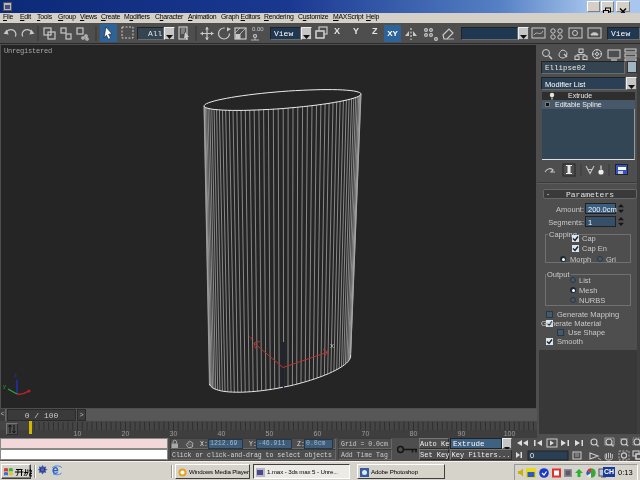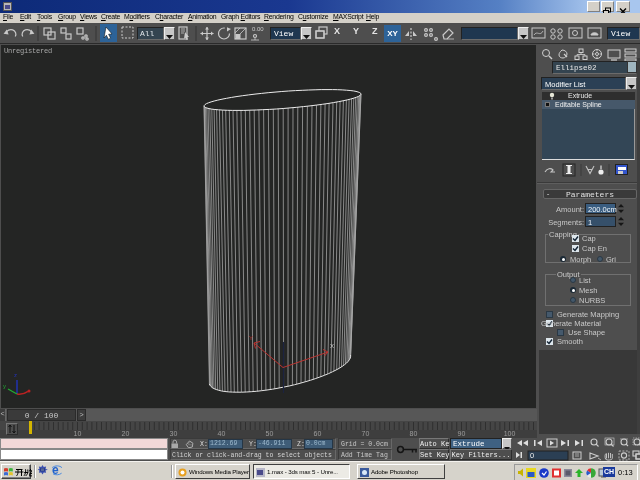--- a/index.html
+++ b/index.html
@@ -65,21 +65,21 @@
       <circle cx="87" cy="16" r="1.2"></circle>
  <line x1="96" y1="3" x2="96" y2="18" stroke="#3a3a3a"></line>
 </svg>
 
  <div class="abs" style="left:100px;top:1px;width:17px;height:18px;background:#2d6398"><svg width="17" height="18">
         <path d="M6 3l6 7-3.4.2 2 4-2.2 1-2-4L4 14z" fill="#fff" stroke="#000" stroke-width="0.5"></path>
       </svg></div>
  <div class="abs" style="left:120px;top:2px;width:15px;height:16px"><svg width="15" height="16">
         <rect x="2" y="2" width="11" height="11" fill="none" stroke="#ccc" stroke-dasharray="2 1.5"></rect>
       </svg></div>
- <div class="abs fld mono" style="left:137px;top:4px;width:27px;height:13px;font-size:8px;padding:1px 0 0 2px">All</div>
+ <div class="abs fld mono" style="left:137px;top:4px;width:27px;height:13px;font-size:8px;padding:1px 0 0 10px">All</div>
  <div class="abs" style="left:164px;top:4px;width:11px;height:13px;background:#c6c6c6;border:1px solid #555;border-top-color:#eee;border-left-color:#eee"><svg width="9" height="11">
         <path d="M1 4h7l-3.5 4z" fill="#111"></path>
       </svg></div>
  <svg class="abs" style="left:177px;top:0" width="463" height="21" fill="none" stroke="#c9c9c9" stroke-width="1.2">
 
   <rect x="2" y="4" width="8" height="12"></rect>
       <path d="M4 6h4M4 8h4M4 10h3" stroke-width="0.8"></path>
       <path d="M8 9l4 5-2 .1 1 2.4-1.4.6-1-2.4-1.6 1z" fill="#ccc" stroke="none"></path>
   <line x1="19" y1="3" x2="19" y2="18" stroke="#3a3a3a"></line>
 
@@ -187,21 +187,21 @@
       <path d="M44 7v2M40 10v-1.5h8V10" stroke-width="0.8"></path>
   <circle cx="60" cy="8" r="4.5"></circle>
       <circle cx="60" cy="8" r="1.5"></circle>
       <path d="M60 3.5v2M60 10.5v2M55.5 8h2M62.5 8h2" stroke-width="0.8"></path>
   <rect x="71" y="4" width="12" height="8"></rect>
       <path d="M74 14h6" stroke-width="1.2"></path>
   <rect x="88" y="3" width="11" height="3"></rect>
       <rect x="88" y="8" width="11" height="3"></rect>
       <rect x="88" y="13" width="11" height="2"></rect>
  </svg>
- <div class="abs fld mono" style="left:15px;top:17px;width:84px;height:13px;font-size:7.5px;padding:2px 0 0 3px;color:#e8e8e8">Ellipse02</div>
+ <div class="abs fld mono" style="left:4px;top:17px;width:84px;height:13px;font-size:7.5px;padding:2px 0 0 3px;color:#e8e8e8">Ellipse02</div>
  <div class="abs" style="left:90px;top:17px;width:10px;height:12px;background:#a0b6c0;border:1px solid #333"></div>
  <div class="abs fld" style="left:4px;top:33px;width:85px;height:13px;font-size:7.5px;padding:2px 0 0 3px;color:#fff;background:#2b4055">Modifier List</div>
  <div class="abs" style="left:89px;top:33px;width:11px;height:13px;background:#c6c6c6;border:1px solid #555;border-top-color:#eee;border-left-color:#eee"><svg width="9" height="11">
         <path d="M1 4h7l-3.5 4z" fill="#111"></path>
       </svg></div>
 
  <div class="abs" style="left:5px;top:48px;width:93px;height:68px;background:#334656;border-bottom:1px solid #ddd;border-right:1px solid #999">
    <div class="abs" style="left:0;top:0;width:93px;height:8px;background:#2e2e2e;color:#e8e8e8;font-size:7px">
         <span class="abs" style="left:26px;top:0">Extrude</span>
      <svg class="abs" style="left:6px;top:0" width="8" height="8">
@@ -262,21 +262,21 @@
           <path d="M1 3.5l2 2 3-4" stroke="#123" stroke-width="1.4" fill="none"></path>
         </svg></div>
       <div class="abs" style="left:45px;top:10px">Cap En</div>
    <div class="rdf" style="left:23px;top:22px"></div>
       <div class="abs" style="left:33px;top:21px">Morph</div>
    <div class="rd" style="left:60px;top:22px"></div>
       <div class="abs" style="left:69px;top:21px">Gri</div>
  </div>
 
  <fieldset class="abs mono" style="left:8px;top:226px;width:86px;height:36px;border:1px solid #707070;color:#c9c9c9;font-size:7.5px">
-   <legend style="margin-left:10px;padding:0 1px;font-size:7.5px">Output</legend>
+   <legend style="margin-left:0;padding:0 1px;font-size:7.5px">Output</legend>
  </fieldset>
  <div class="abs mono" style="left:0;top:232px;color:#c9c9c9;font-size:7.5px;width:103px">
    <div class="rd" style="left:33px;top:1px"></div>
       <div class="abs" style="left:42px;top:0">List</div>
    <div class="rdf" style="left:33px;top:11px"></div>
       <div class="abs" style="left:42px;top:10px">Mesh</div>
    <div class="rd" style="left:33px;top:21px"></div>
       <div class="abs" style="left:42px;top:20px">NURBS</div>
  </div>
  <div class="abs mono" style="left:0;top:266px;color:#c9c9c9;font-size:7.5px;width:103px">

